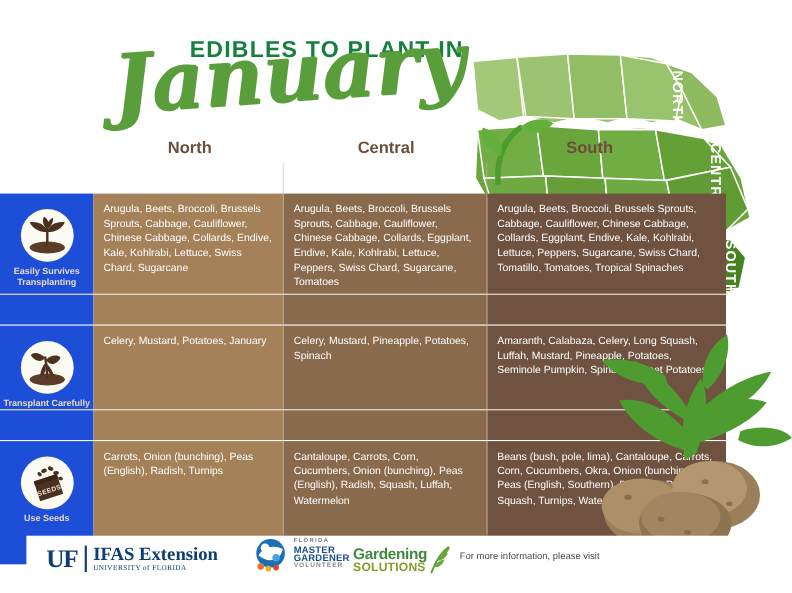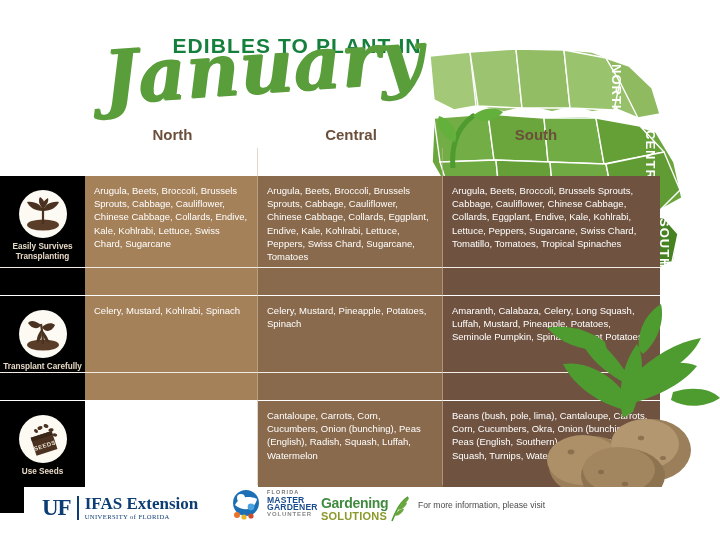--- a/index.html
+++ b/index.html
@@ -46,21 +46,21 @@
   #h-south{left:443px;width:186px;}
 
   .table{position:absolute;left:0;top:148px;width:660px;height:337px;}
 
   .rowband{position:absolute;left:0;width:660px;}
   #row-0{top:0;height:119px;}
   #row-1{top:120px;height:104px;}
   #row-2{top:225px;height:112px;}
 
   .cell{position:absolute;top:0;height:100%;box-sizing:border-box;padding:8px 9px 4px 9px;margin-top:28px;}
-  .c-icon{left:0;width:85px;background:#000000;}
+  .c-icon{left:0;width:85px;background:#1d4ed8;}
   .c-north{left:85px;width:173px;background:#a5815a;}
   .c-central{left:258px;width:185px;background:#8a6a4c;}
   .c-south{left:443px;width:217px;background:#6f5340;}
 
   .cell-text{
     font-size:9.5px;line-height:13.2px;color:#ffffff;
     font-family:"Liberation Sans", sans-serif;
   }
 
   .rowgap{position:absolute;left:0;width:660px;height:1px;background:#f2ece4;}
@@ -205,21 +205,21 @@
               <path d="M17,8 C11,3 6,3 4,6 C8,12 14,13 17,8 Z" fill="#4a3120"></path>
               <path d="M18,10 C22,6 28,5 31,8 C28,15 21,16 18,10 Z" fill="#4a3120"></path>
               <path d="M19,14 C22,18 25,22 25,26 C21,24 18,19 19,14 Z" fill="#4a3120"></path>
               <path d="M17,13 C14,17 12,22 13,26 C17,23 19,18 17,13 Z" fill="#4a3120"></path>
             </svg>
           </div>
           <div class="icon-label">Transplant Carefully</div>
         </div>
       </div>
       <div class="cell c-north">
-        <div class="cell-text">Celery, Mustard, Kohlrabi, Spinach</div>
+        <div class="cell-text">Celery, Mustard, Potatoes, January</div>
       </div>
       <div class="cell c-central">
         <div class="cell-text">Celery, Mustard, Pineapple, Potatoes, Spinach</div>
       </div>
       <div class="cell c-south">
         <div class="cell-text">Amaranth, Calabaza, Celery, Long Squash, Luffah, Mustard, Pineapple, Potatoes, Seminole Pumpkin, Spinach, Sweet Potatoes</div>
       </div>
     </div>
     <div class="rowgap" id="gap-1"></div>
 
@@ -237,20 +237,23 @@
                 <ellipse cx="16" cy="6" rx="2.6" ry="1.8" transform="rotate(-20 16 6)"></ellipse>
                 <ellipse cx="22" cy="4" rx="2.6" ry="1.8" transform="rotate(25 22 4)"></ellipse>
                 <ellipse cx="27" cy="8" rx="2.6" ry="1.8" transform="rotate(-10 27 8)"></ellipse>
                 <ellipse cx="12" cy="9" rx="2.2" ry="1.6" transform="rotate(40 12 9)"></ellipse>
                 <ellipse cx="31" cy="13" rx="2.2" ry="1.6" transform="rotate(15 31 13)"></ellipse>
               </g>
             </svg>
           </div>
           <div class="icon-label">Use Seeds</div>
         </div>
+      </div>
+      <div class="cell c-north">
+        <div class="cell-text">Carrots, Onion (bunching), Peas (English), Radish, Turnips</div>
       </div>
       <div class="cell c-central">
         <div class="cell-text">Cantaloupe, Carrots, Corn, Cucumbers, Onion (bunching), Peas (English), Radish, Squash, Luffah, Watermelon</div>
       </div>
       <div class="cell c-south">
         <div class="cell-text">Beans (bush, pole, lima), Cantaloupe, Carrots, Corn, Cucumbers, Okra, Onion (bunching), Peas (English, Southern), Pumpkin, Radish, Squash, Turnips, Watermelon</div>
       </div>
     </div>
 
     <div class="colrule" id="rule-1"></div>

